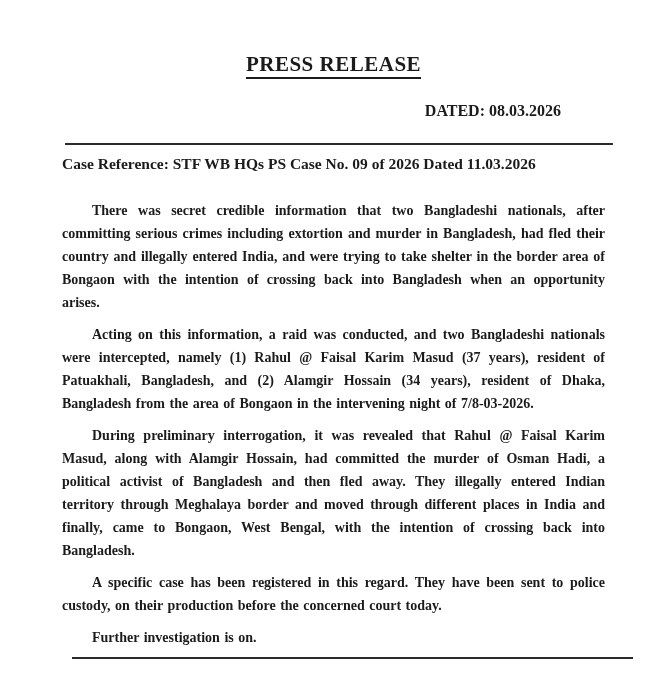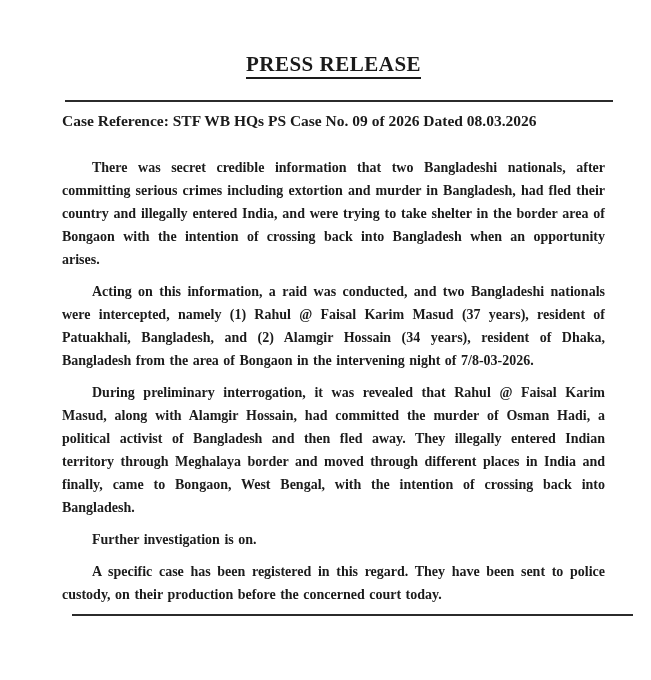--- a/index.html
+++ b/index.html
@@ -75,28 +75,29 @@
 </style>
 </head>
 <body>
 
 <div class="page">
 
   <h1 class="doc-title">
     <span class="underline">PRESS RELEASE</span>
   </h1>
 
+  <div class="date-line">DATED: 08.03.2026</div>
 
   <hr class="rule rule-top">
 
-  <div class="case-reference">Case Reference: STF WB HQs PS Case No. 09 of 2026 Dated 08.03.2026</div>
+  <div class="case-reference">Case Reference: STF WB HQs PS Case No. 09 of 2026 Dated 11.03.2026</div>
 
   <div class="body-text">
     <p class="first">There was secret credible information that two Bangladeshi nationals, after committing serious crimes including extortion and murder in Bangladesh, had fled their country and illegally entered India, and were trying to take shelter in the border area of Bongaon with the intention of crossing back into Bangladesh when an opportunity arises.</p>
     <p>Acting on this information, a raid was conducted, and two Bangladeshi nationals were intercepted, namely (1) Rahul @ Faisal Karim Masud (37 years), resident of Patuakhali, Bangladesh, and (2) Alamgir Hossain (34 years), resident of Dhaka, Bangladesh from the area of Bongaon in the intervening night of 7/8-03-2026.</p>
     <p>During preliminary interrogation, it was revealed that Rahul @ Faisal Karim Masud, along with Alamgir Hossain, had committed the murder of Osman Hadi, a political activist of Bangladesh and then fled away. They illegally entered Indian territory through Meghalaya border and moved through different places in India and finally, came to Bongaon, West Bengal, with the intention of crossing back into Bangladesh.</p>
+    <p>A specific case has been registered in this regard.  They have been sent to police custody, on their production before the concerned court today.</p>
     <p>Further investigation is on.</p>
-    <p>A specific case has been registered in this regard.  They have been sent to police custody, on their production before the concerned court today.</p>
   </div>
 
   <hr class="rule rule-bottom">
 
 </div>
 
 </body></html>

